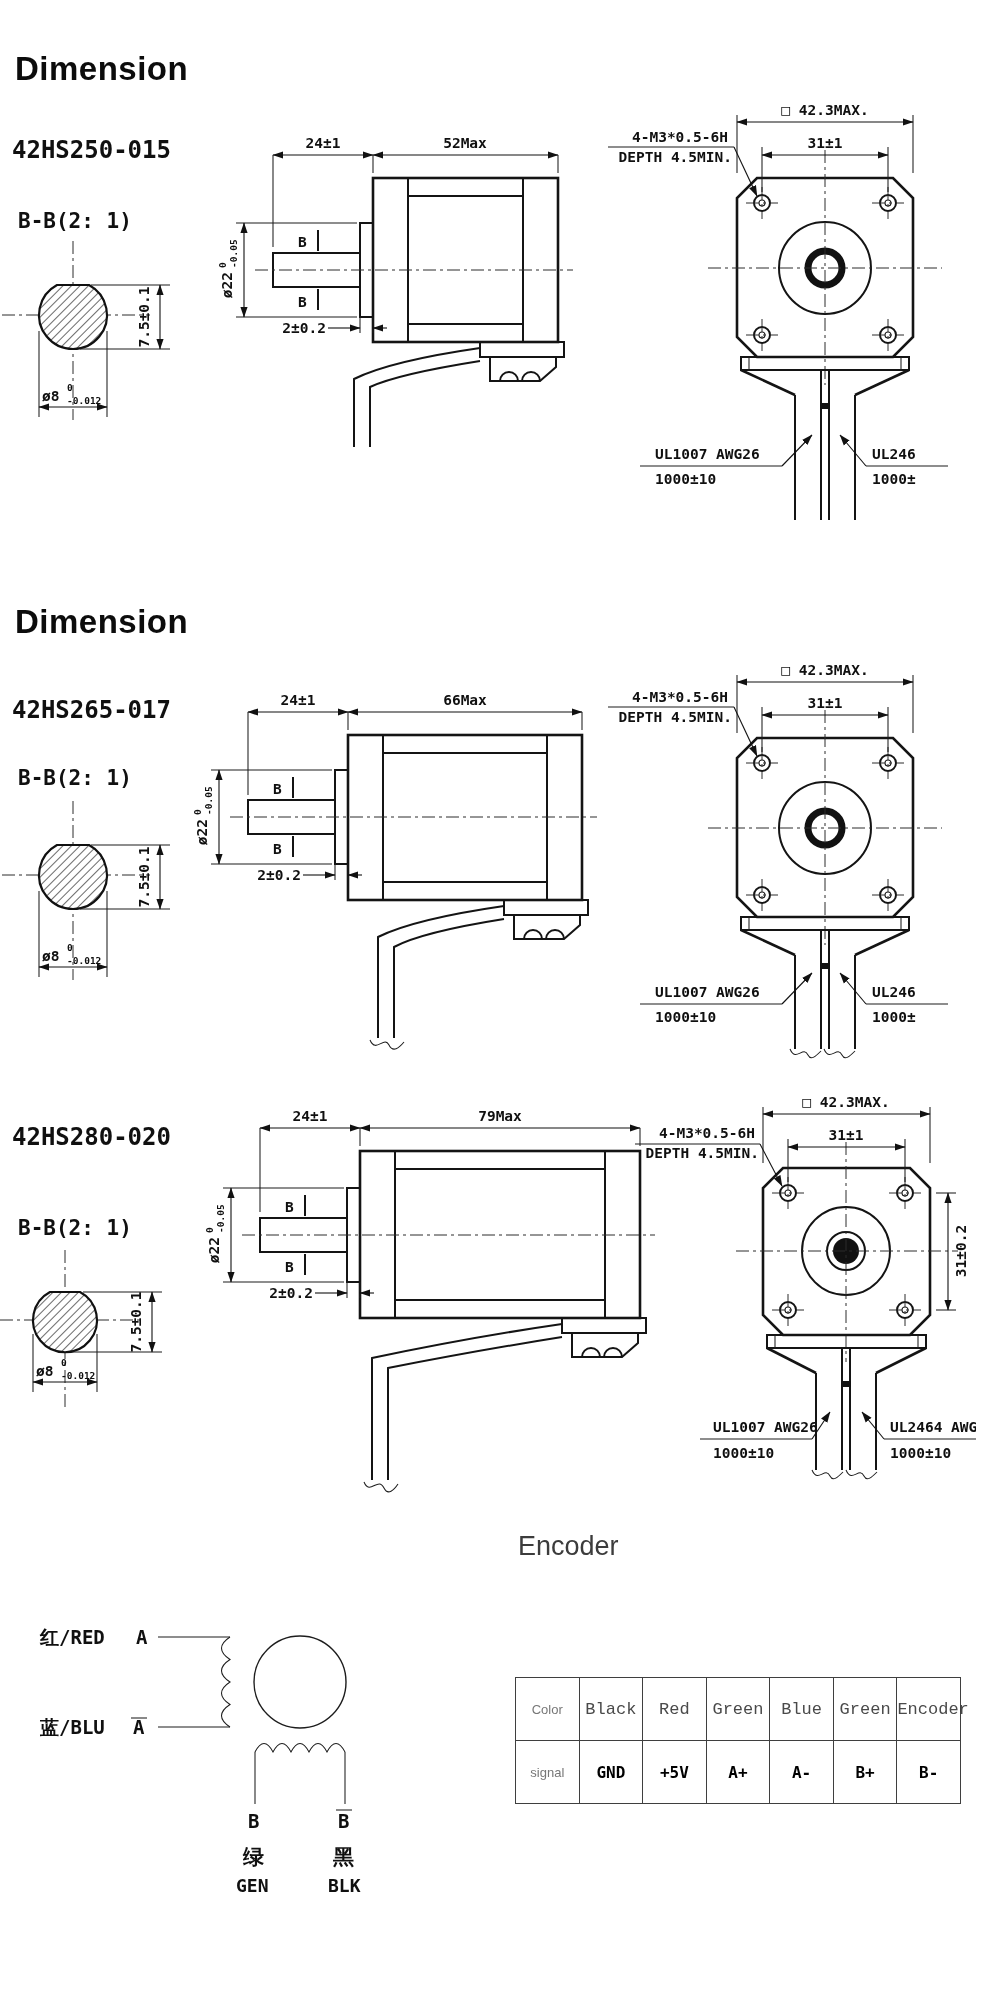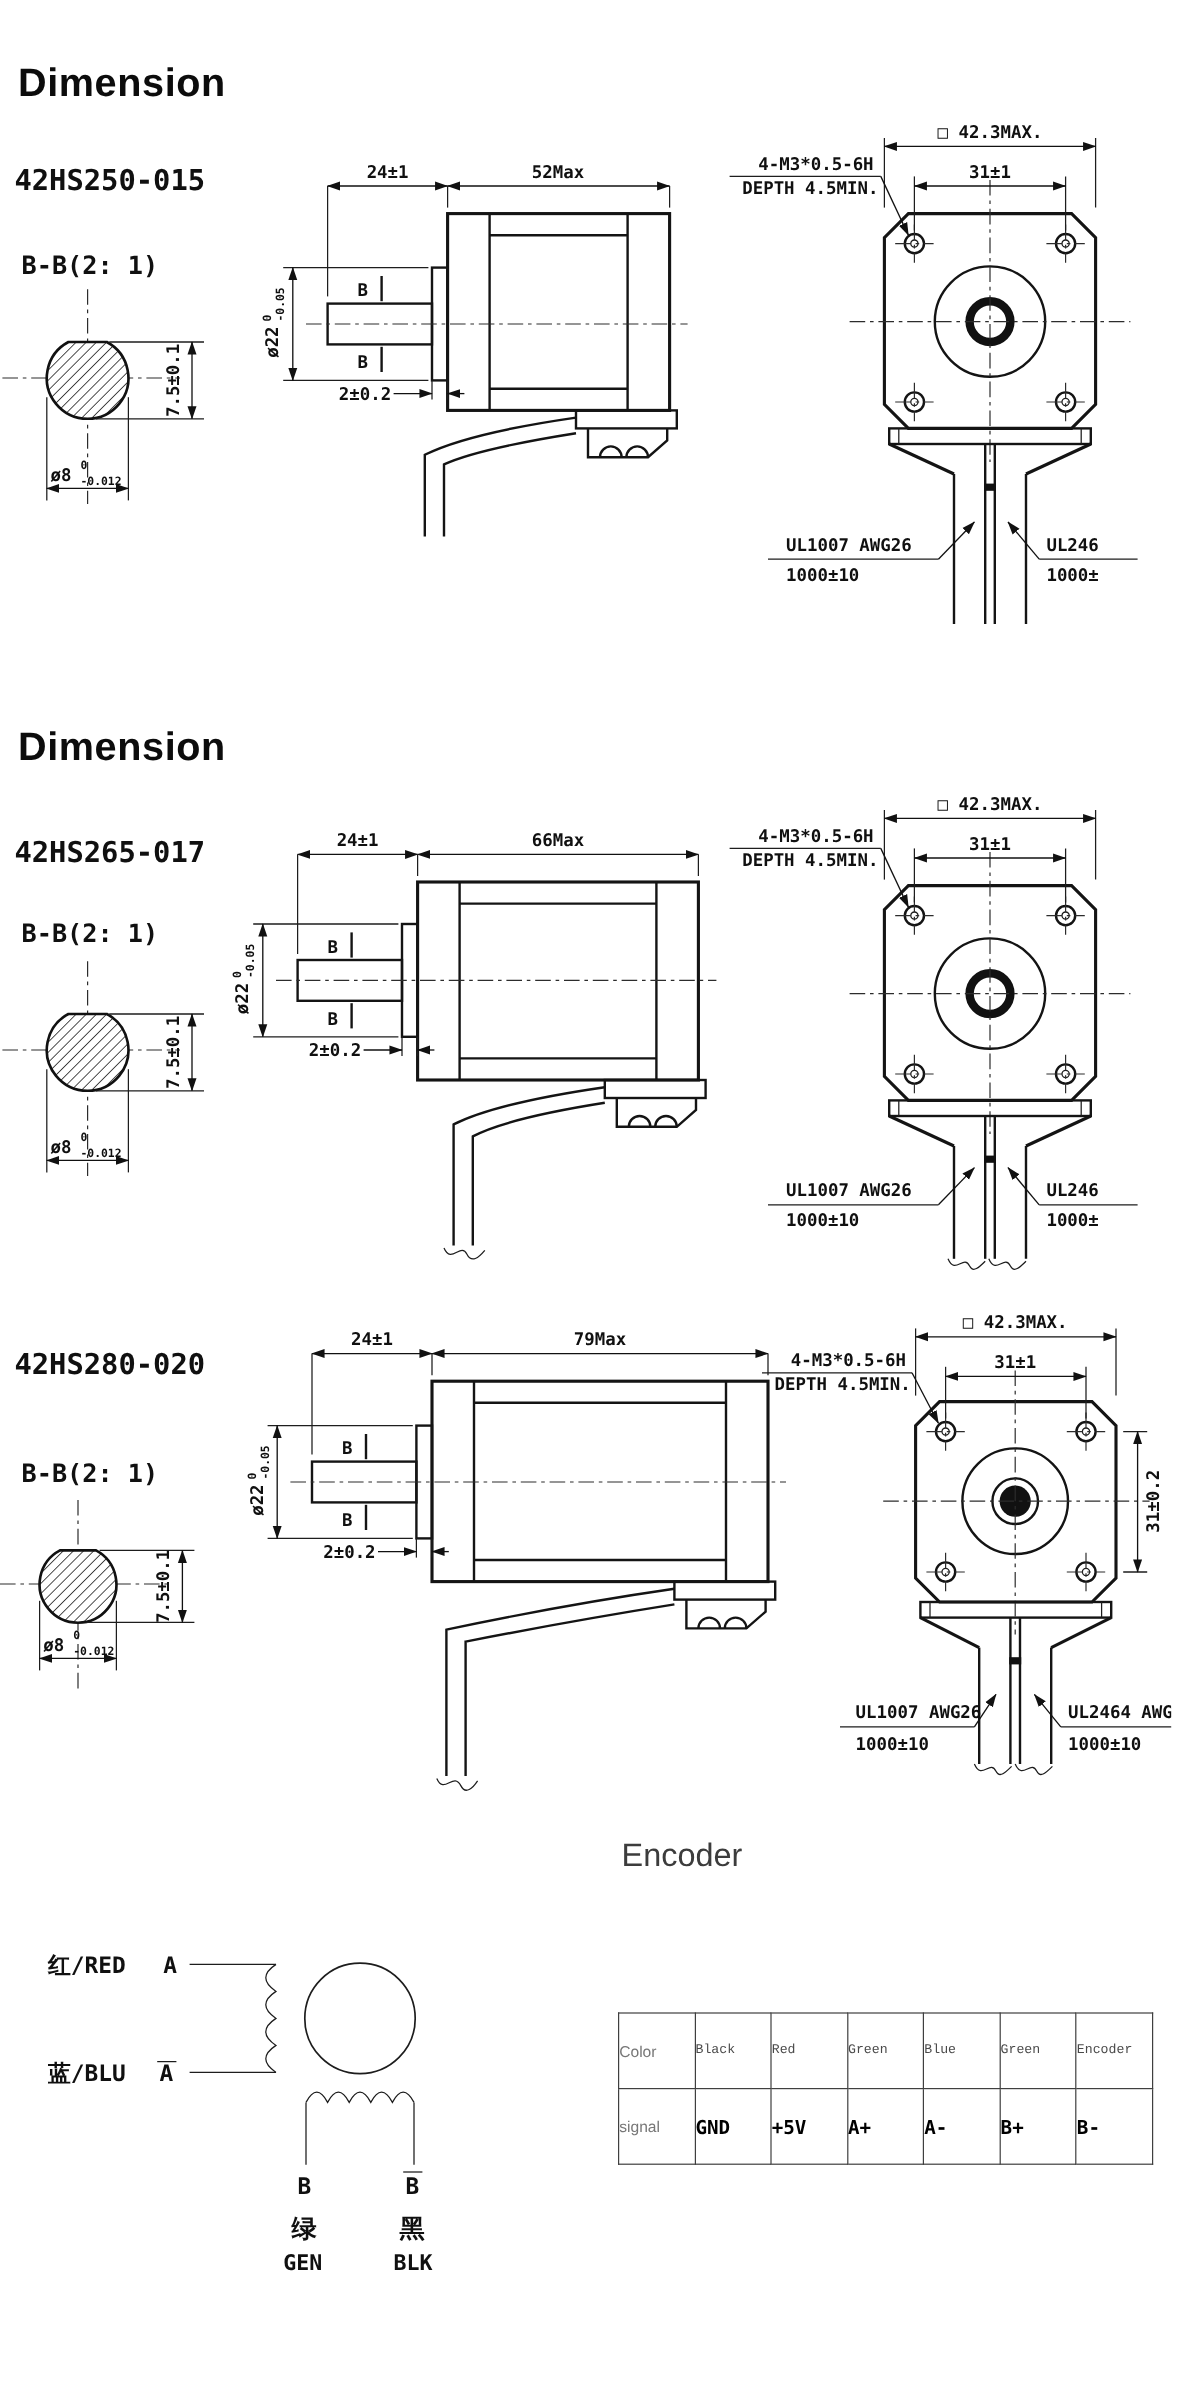--- a/index.html
+++ b/index.html
@@ -16,22 +16,22 @@
   .ln{stroke:#141414;stroke-width:2;fill:none;}
   .ln3{stroke:#141414;stroke-width:2.6;fill:none;}
   .thin{stroke:#1d1d1d;stroke-width:1.05;fill:none;}
   .cl{stroke:#2c2c2c;stroke-width:1;fill:none;stroke-dasharray:13 4 3 4;}
   .dl{stroke:#111;stroke-width:1.1;fill:none;}
   .dshape{fill:url(#hatch);stroke:#111;stroke-width:2.2;}
   .encoder-title{position:absolute;left:518px;top:1531px;font-size:27px;color:#3c3c3c;
                  font-family:"Liberation Sans",sans-serif;}
   .enc-table{position:absolute;left:515px;top:1677px;width:446px;height:124px;
              border-collapse:collapse;table-layout:fixed;}
-  .enc-table td{border:1.6px solid #3f3f3f;vertical-align:middle;height:62px;padding:0;}
-  .hdr{font-family:"Liberation Mono",monospace;font-size:11px;color:#4a4a4a;}
+  .enc-table td{border:1.6px solid #3f3f3f;text-align:center;vertical-align:middle;height:62px;padding:0;}
+  .hdr{font-family:"Liberation Mono",monospace;font-size:17px;color:#4a4a4a;}
   .cap{font-family:"Liberation Sans",sans-serif;font-size:13px;color:#777;}
   .val{font-family:"DejaVu Sans Mono",monospace;font-weight:700;font-size:16px;color:#000;}
 </style>
 </head>
 <body>
 
 <div id="page">
 
   <svg width="0" height="0">
     <defs>

